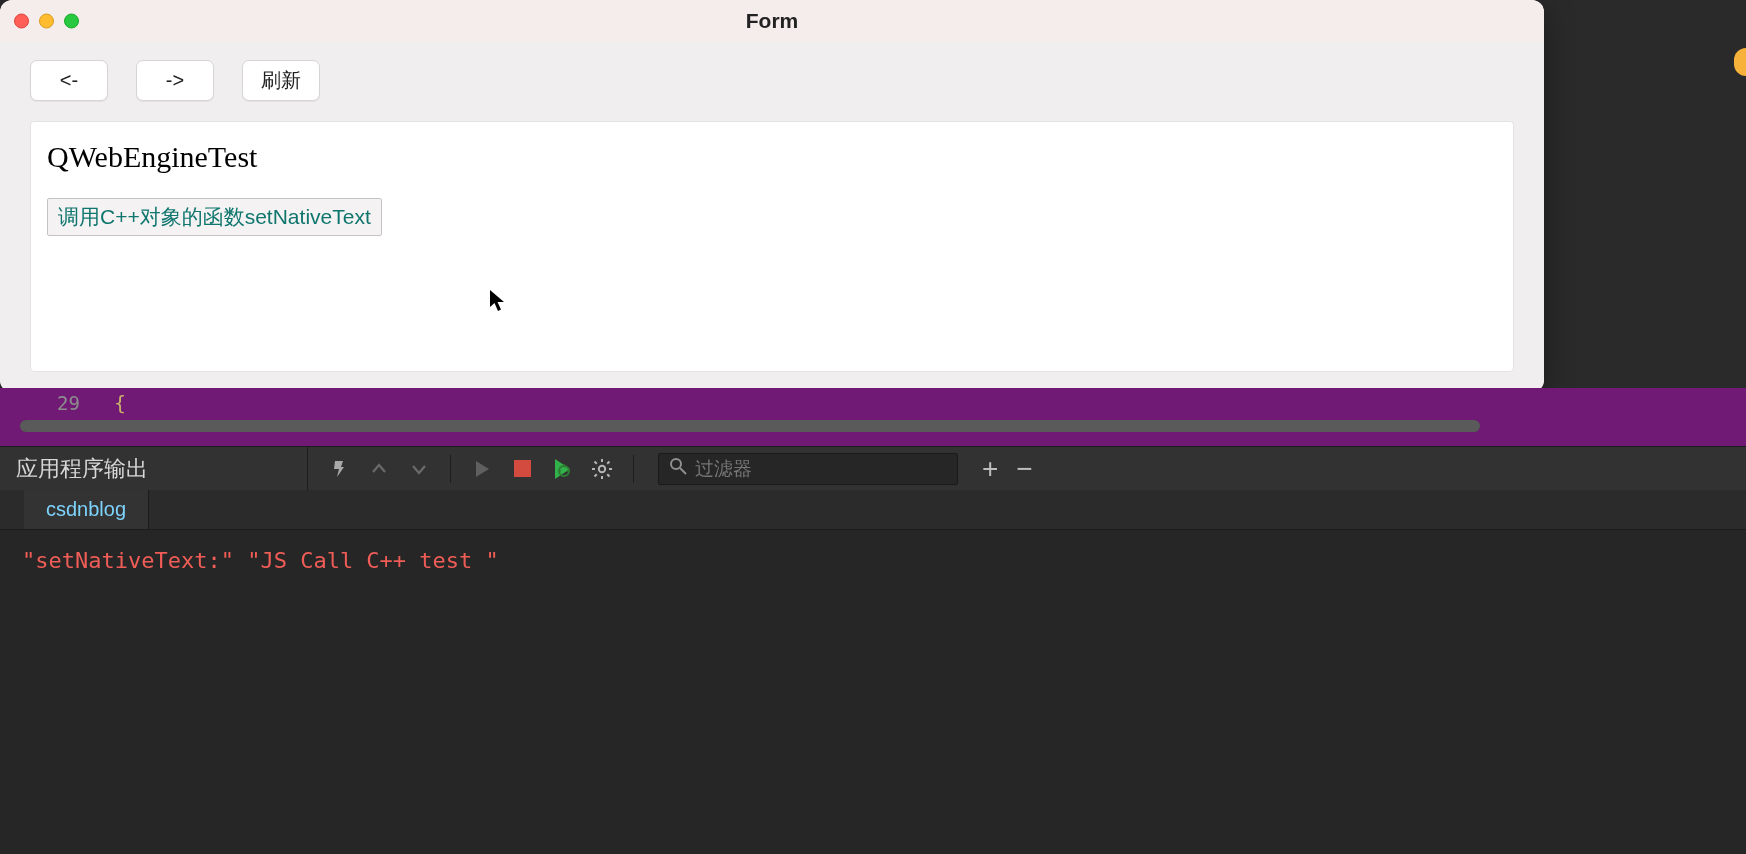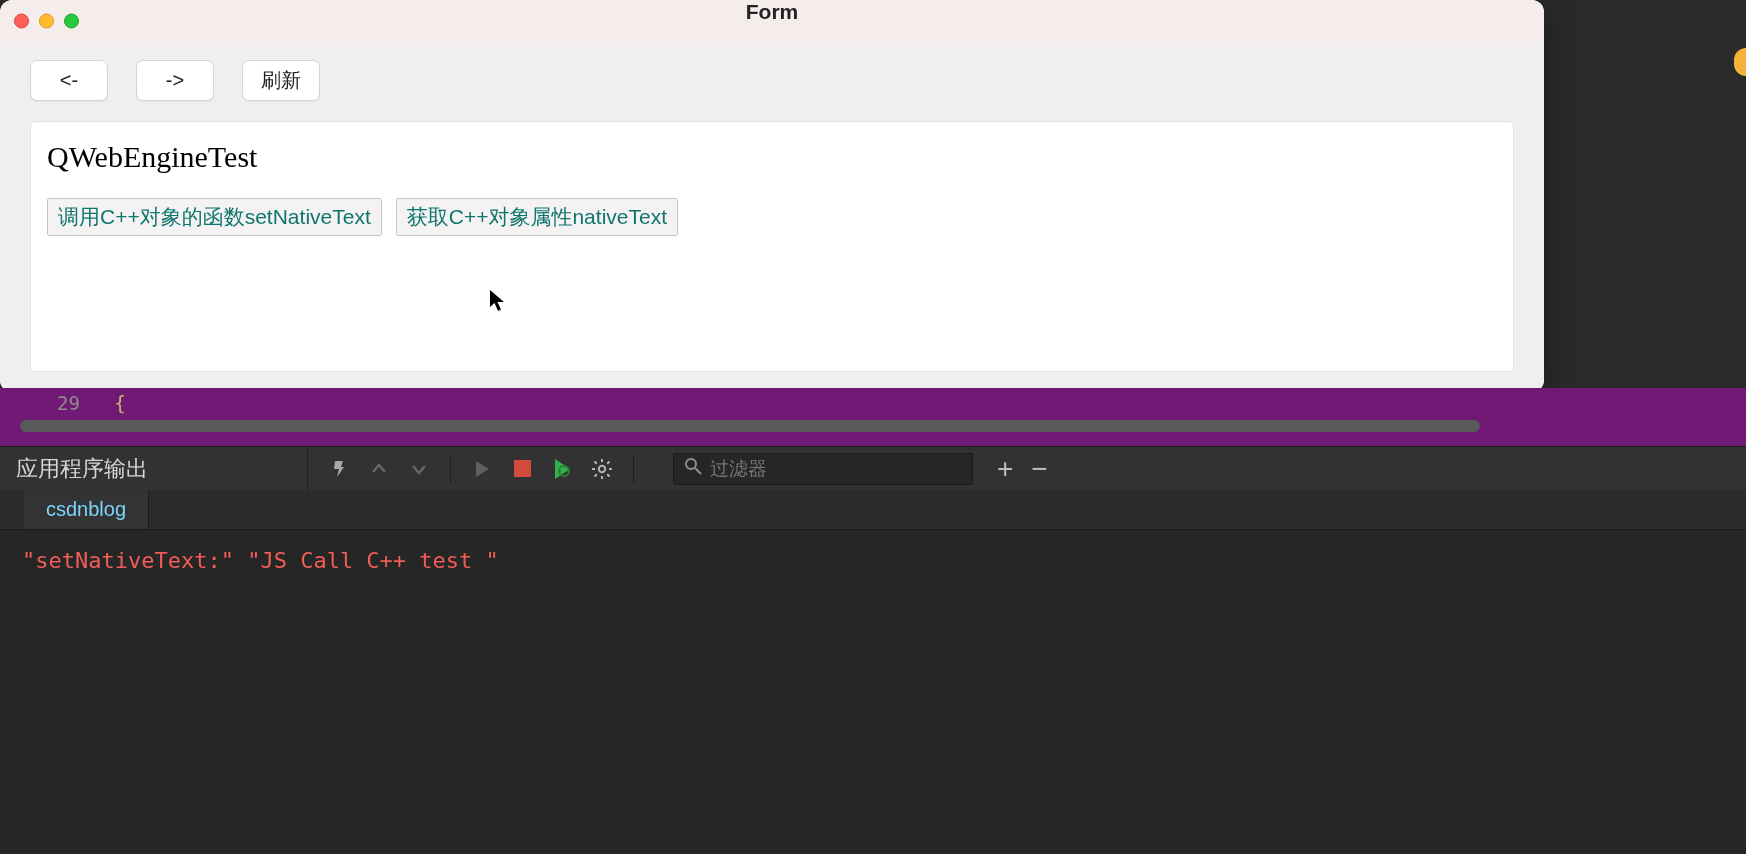--- a/index.html
+++ b/index.html
@@ -21,21 +21,21 @@
     background: #f0eeee;
     border-radius: 12px;
     box-shadow: 0 6px 30px rgba(0,0,0,0.35);
     overflow: hidden;
   }
   .titlebar {
     height: 42px;
     background: #f5ecec;
     position: relative;
     display: flex;
-    align-items: flex-start;
+    align-items: center;
     border-top-left-radius: 12px;
     border-top-right-radius: 12px;
   }
   .traffic-lights {
     position: absolute;
     left: 14px;
     top: 50%;
     transform: translateY(-50%);
     display: flex;
     gap: 10px;
@@ -221,21 +221,21 @@
     border-bottom: 10px solid transparent;
     position: relative;
   }
   .filter-wrap {
     display: flex;
     align-items: center;
     background: #262626;
     border: 1px solid #1a1a1a;
     height: 32px;
     border-radius: 2px;
-    margin-left: 21px;
+    margin-left: 6px;
     padding: 0 10px;
     width: 300px;
     color: #9a9a9a;
     font-size: 19px;
     gap: 8px;
   }
   .plus-minus {
     margin-left: 10px;
     display: flex;
     gap: 18px;
@@ -301,21 +301,20 @@
     <div class="nav-row">
       <button class="nav-btn">&lt;-</button>
       <button class="nav-btn">-&gt;</button>
       <button class="nav-btn">刷新</button>
     </div>
 
     <div class="web-area">
       <div class="web-heading">QWebEngineTest</div>
       <div class="web-btn-row">
         <button class="web-btn">调用C++对象的函数setNativeText</button>
-        <button class="web-btn">获取C++对象属性nativeText</button>
       </div>
     </div>
   </div>
 
   <div class="cursor">
     <svg width="18" height="24" viewBox="0 0 18 24">
       <path d="M1 1 L1 18 L5.5 14 L9 22 L12 20.5 L8.5 13 L15 13 Z" fill="#000"></path>
     </svg>
   </div>
 </div>

